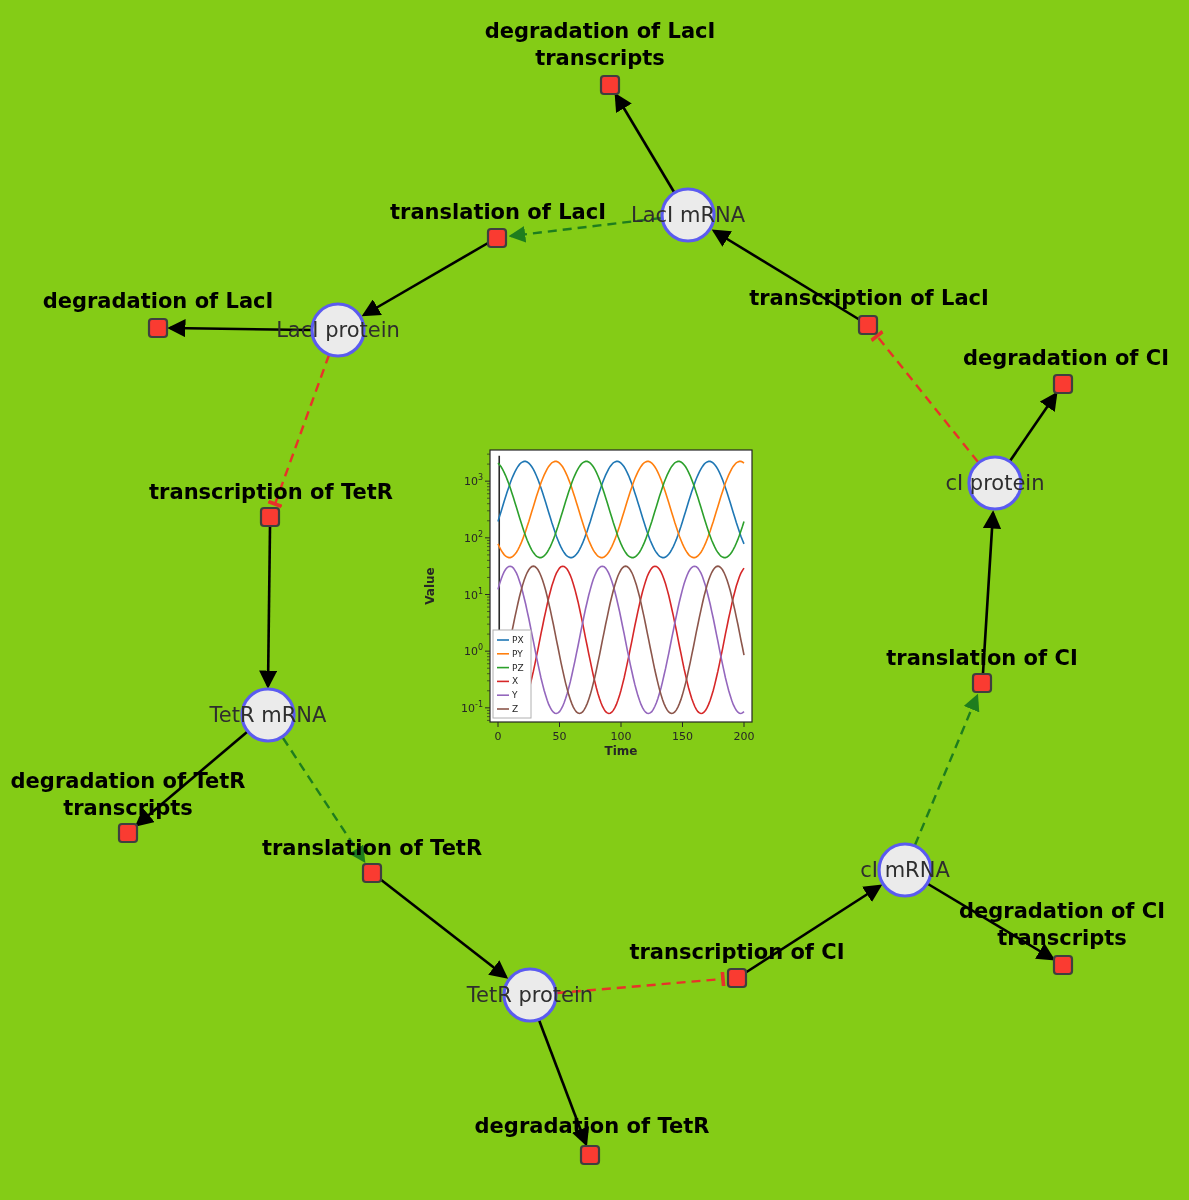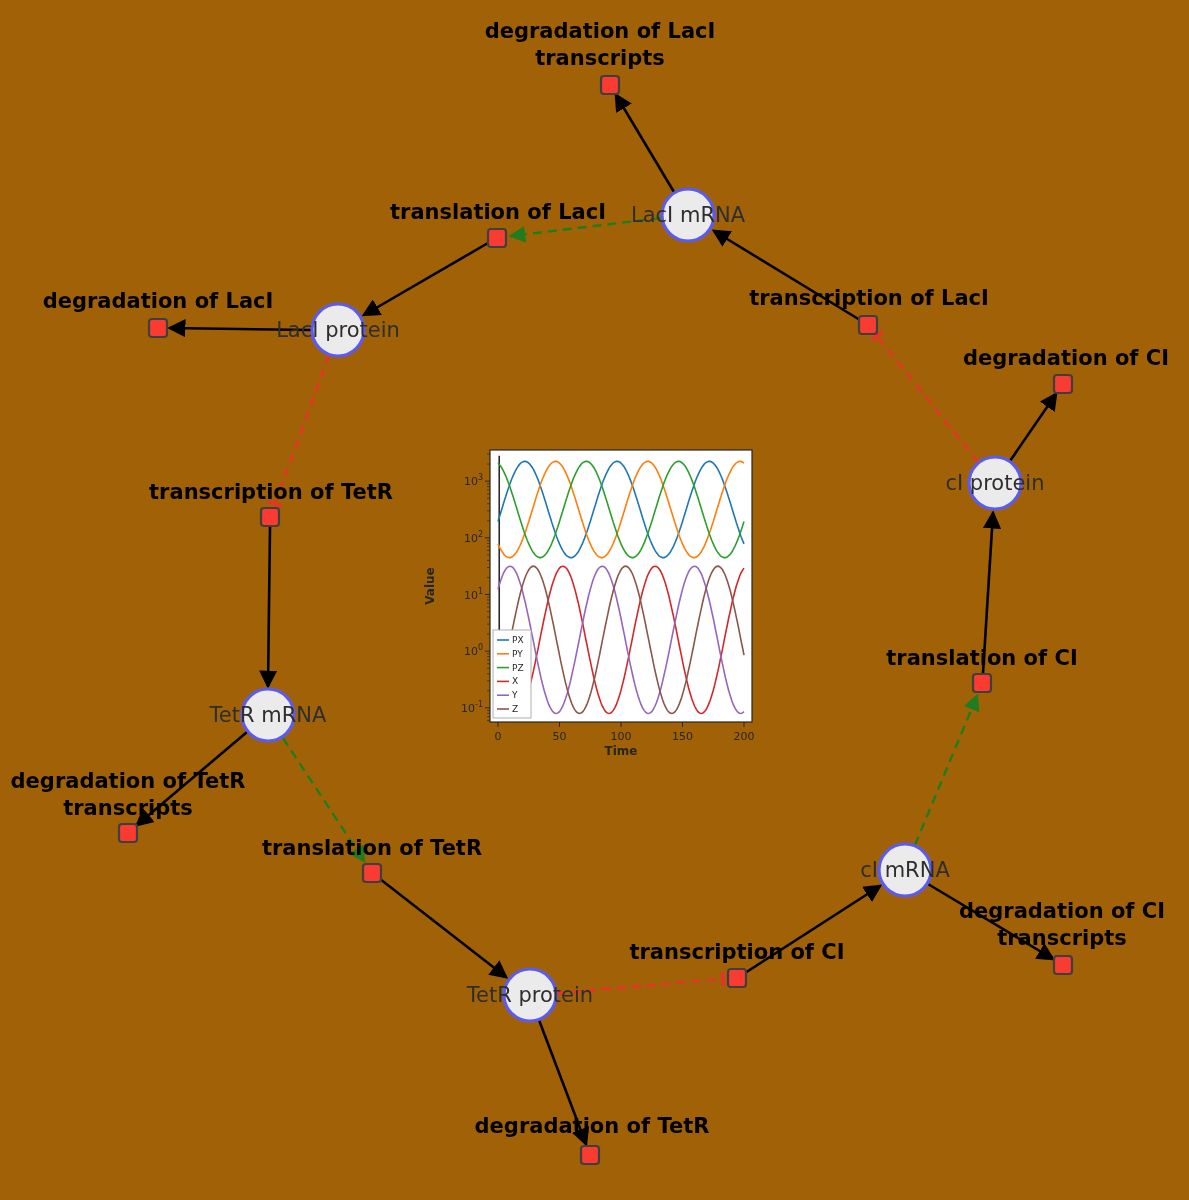--- a/index.html
+++ b/index.html
@@ -1,17 +1,17 @@
 <!DOCTYPE html>
 <html><head>
 <meta charset="utf-8">
 <title>Repressilator network</title>
 <style>
   html,body { margin:0; padding:0; background:#ffffff; }
-  .stage { position:relative; width:1189px; height:1200px; background:#a16207; overflow:hidden;
+  .stage { position:relative; width:1189px; height:1200px; background:#84cc16; overflow:hidden;
            font-family:"DejaVu Sans", sans-serif; }
   svg { display:block; }
   .edge-production, .edge-consumption { stroke:#000000; stroke-width:2.6; fill:none; }
   .edge-modifier   { stroke:#1e7d1e; stroke-width:2.4; fill:none; stroke-dasharray:9 6; }
   .edge-inhibition { stroke:#e8322a; stroke-width:2.4; fill:none; stroke-dasharray:9 6; }
   .species-node  { fill:#ebebeb; stroke:#5b5bf0; stroke-width:3.2; cursor:pointer; }
   .reaction-node { fill:#fa3b31; stroke:#3f3f3f; stroke-width:2.2; cursor:pointer; }
   .species-label  { font-size:21px; fill:#2e2e2e; text-anchor:middle; }
   .reaction-label { font-size:21px; font-weight:bold; fill:#000000; text-anchor:middle; }
   .tick-label   { font-size:11px; fill:#262626; }

